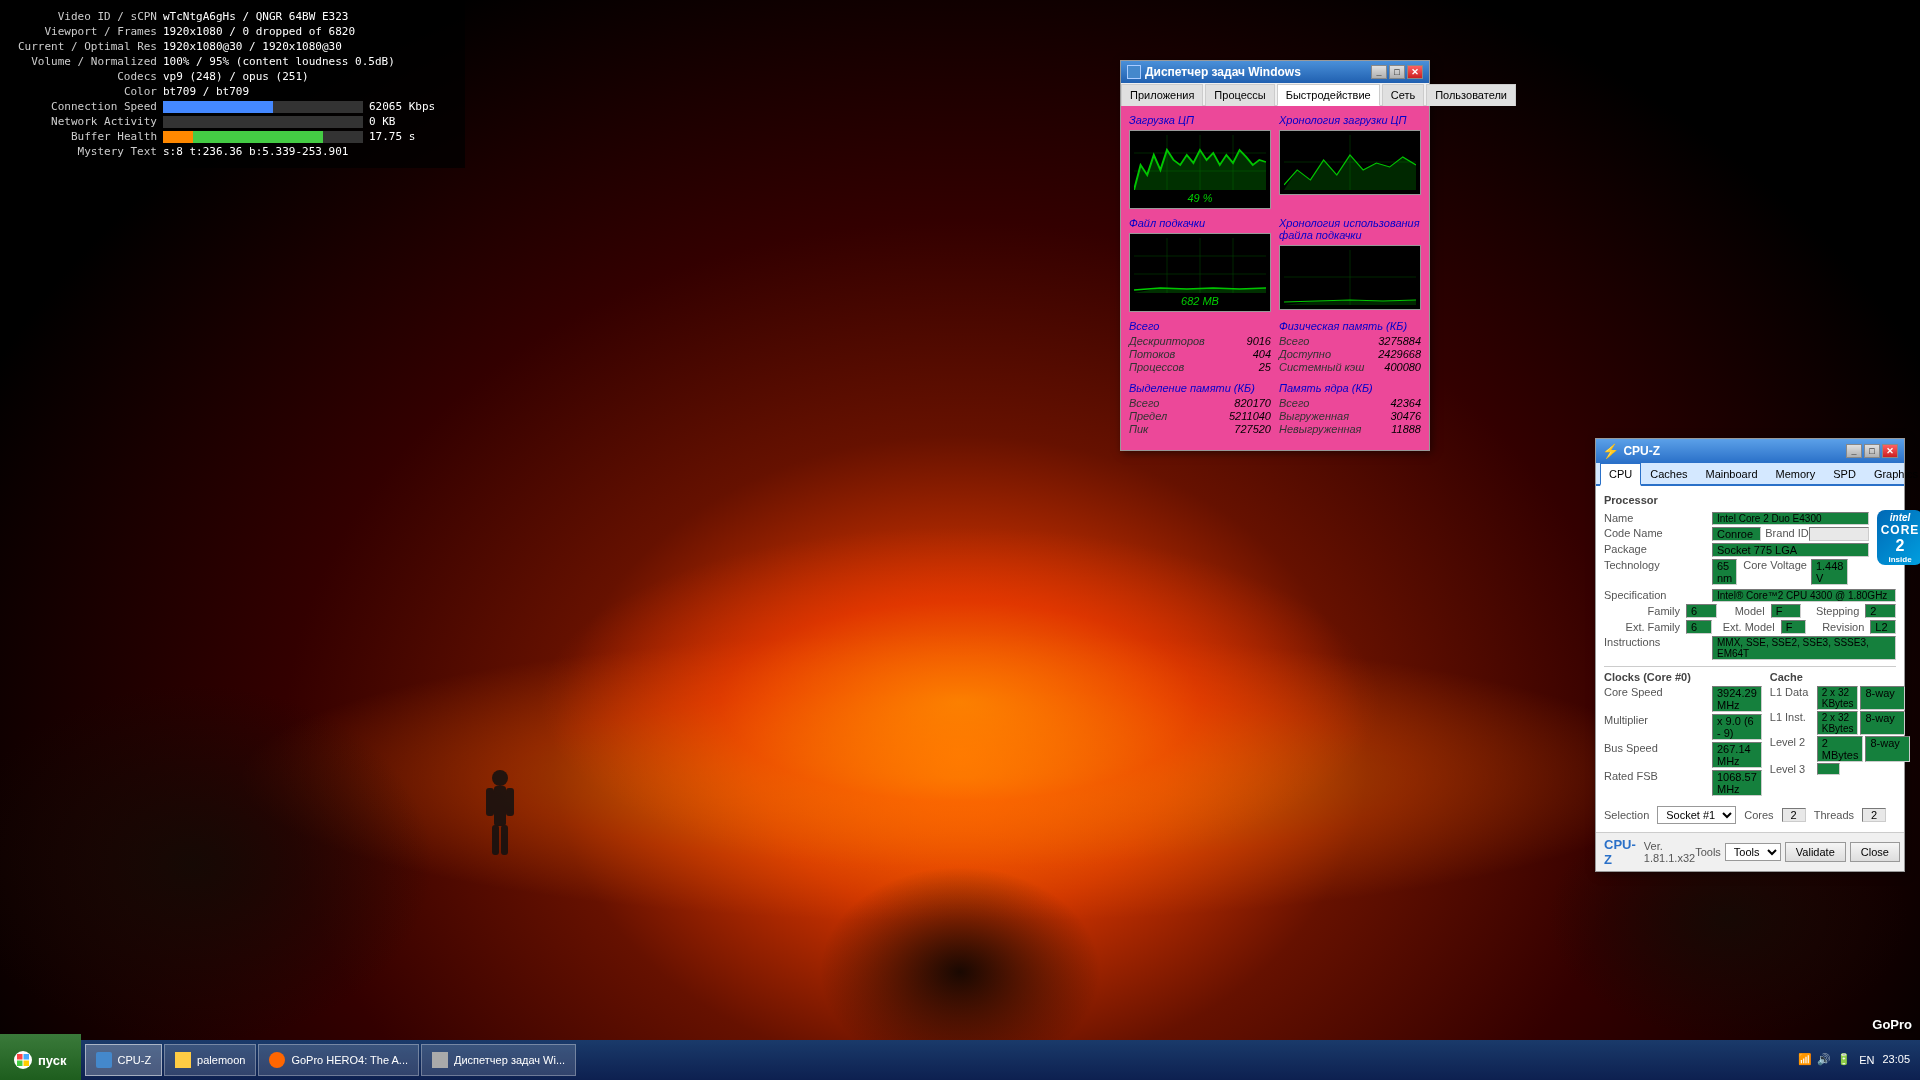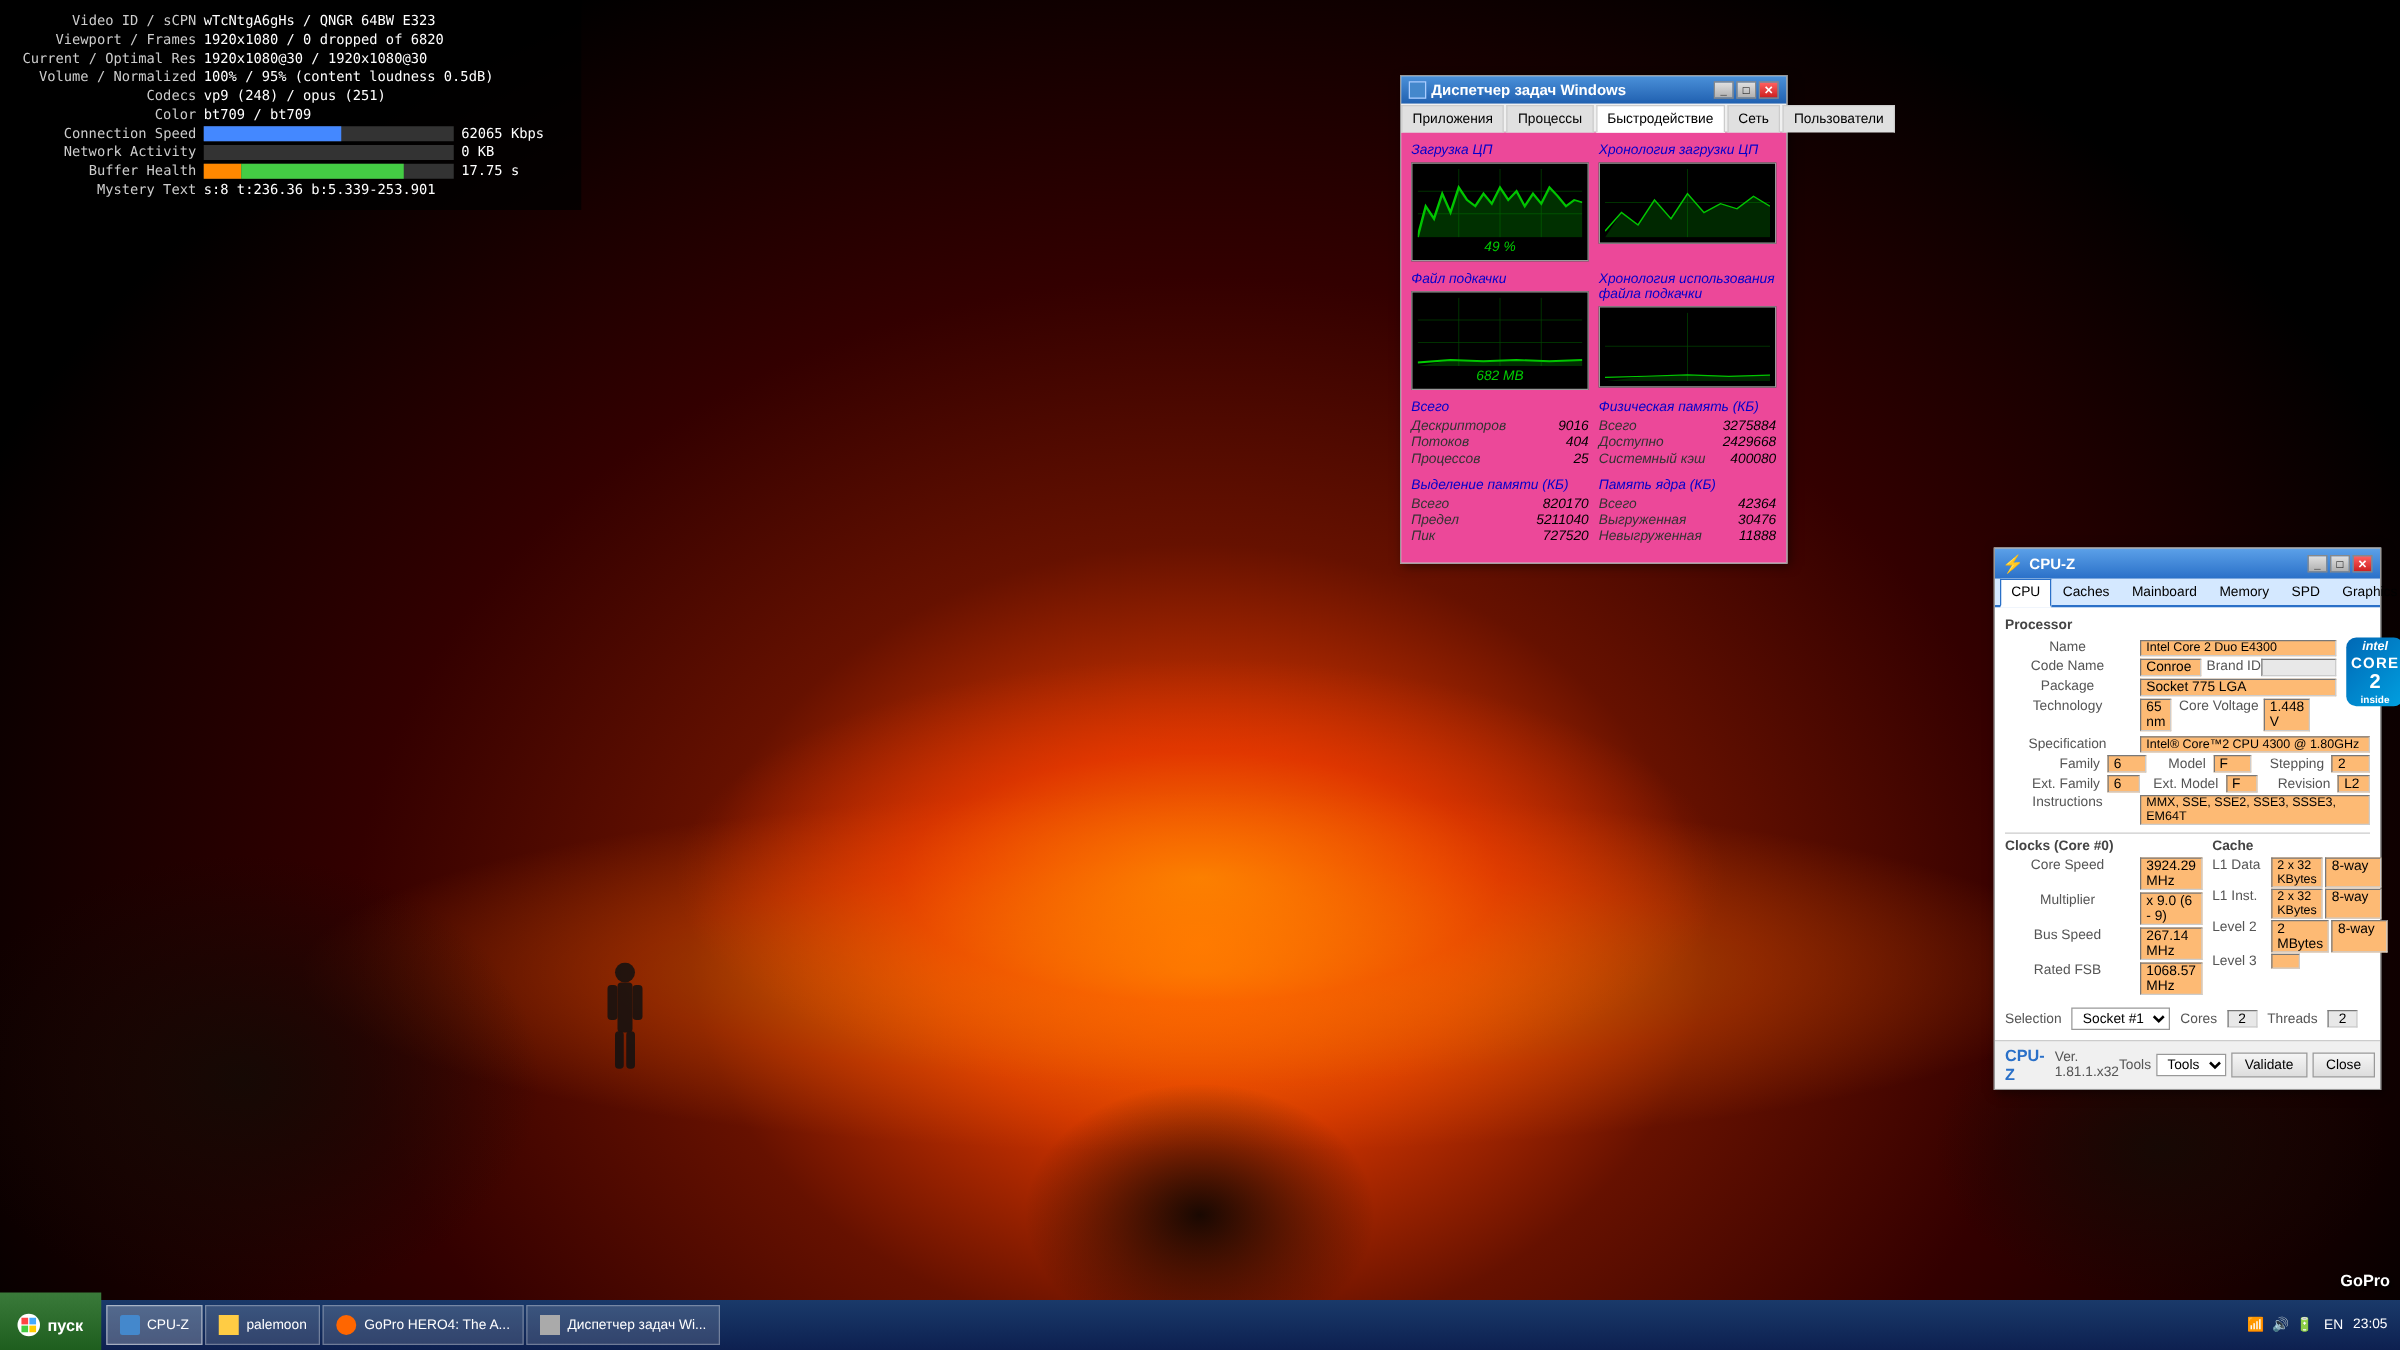--- a/index.html
+++ b/index.html
@@ -340,27 +340,27 @@
     }
 
     .cpuz-row {
       display: flex;
       margin: 2px 0;
       font-size: 11px;
     }
     .cpuz-label {
       width: 100px;
       color: #555;
-      text-align: center;
+      text-align: left;
       margin-right: 8px;
     }
     .cpuz-value {
       color: #000;
       flex: 1;
-      background: #fdba74;
+      background: #15803d;
       padding: 0 4px;
       border: 1px inset #ccc;
     }
 
     .intel-logo {
       width: 60px;
       height: 55px;
       background: linear-gradient(135deg, #0068b5, #00a0e0);
       border-radius: 8px;
       display: flex;

